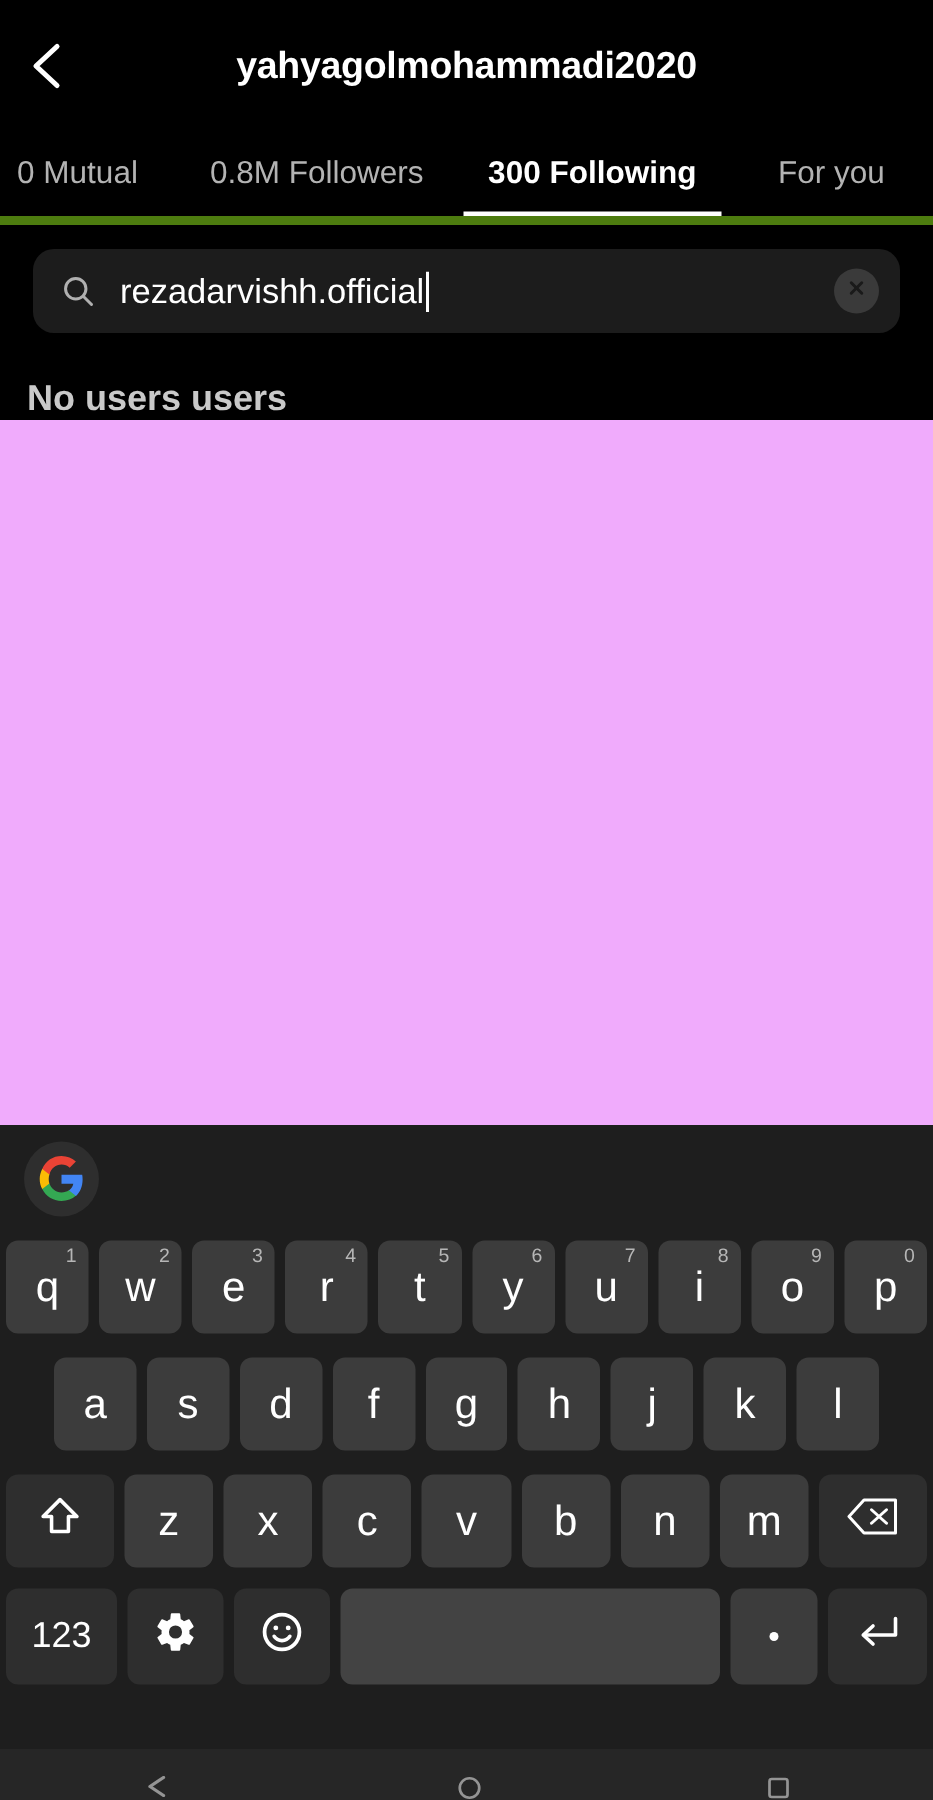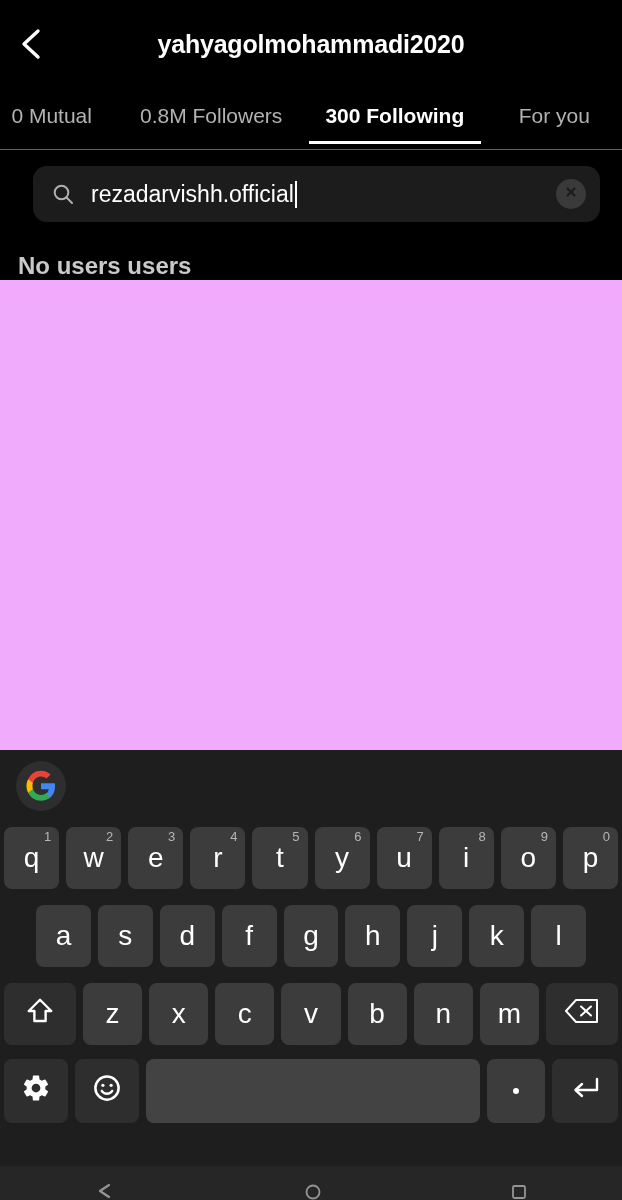--- a/index.html
+++ b/index.html
@@ -26,41 +26,41 @@
   .header-title {
     position:absolute; left:0; right:0; top:0; height:88px;
     display:flex; align-items:center; justify-content:center;
     color:#fff; font-size:25px; font-weight:bold;
     letter-spacing:-0.2px; pointer-events:none;
   }
 
   
   .tabs {
     position:relative; height:62px;
-    display:flex; align-items:flex-start;
+    display:flex; align-items:center;
     background:#000; overflow:hidden;
-    border-bottom:1px solid #4d7c0f;
+    border-bottom:6px solid #4d7c0f;
   }
   .tab {
     height:56px; display:flex; align-items:center; justify-content:center;
     color:#b3b3b3; font-size:21px; white-space:nowrap;
     position:relative;
   }
   .tab.active { color:#fff; font-weight:bold; }
   .tab.active::after {
     content:""; position:absolute; left:6px; right:6px; bottom:0;
     height:3px; background:#fff;
   }
   .tab-0 { margin-left:-16px; width:140px; }
   .tab-1 { width:190px; }
   .tab-2 { width:190px; }
   .tab-3 { width:140px; }
 
   
-  .search-wrap { padding:16px 22px 0 33px; background:#000; }
+  .search-wrap { padding:16px 22px 0 22px; background:#000; }
   .search-bar {
     position:relative; height:56px; border-radius:14px;
     background:#1c1c1c; display:flex; align-items:center;
     padding:0 14px 0 18px;
   }
   .search-icon { flex:0 0 28px; display:flex; align-items:center; }
   .search-value {
     flex:1; color:#fff; font-size:23px;
     margin-left:12px; white-space:nowrap; overflow:hidden;
     display:flex; align-items:center;
@@ -308,20 +308,23 @@
             <svg width="36" height="28" viewBox="0 0 36 28">
               <path d="M12 3 L33 3 L33 25 L12 25 L2 14 Z" stroke="#fff" stroke-width="2" fill="none" stroke-linejoin="round"></path>
               <line x1="17" y1="9.5" x2="27" y2="18.5" stroke="#fff" stroke-width="2" stroke-linecap="round"></line>
               <line x1="27" y1="9.5" x2="17" y2="18.5" stroke="#fff" stroke-width="2" stroke-linecap="round"></line>
             </svg>
           </span>
         </div>
       </div>
 
       <div class="kb-row row4">
+        <div class="key key-123">
+          <span>123</span>
+        </div>
         <div class="key key-gear">
           <span>
             <svg width="30" height="30" viewBox="0 0 24 24" fill="#fff">
               <path d="M19.4 13a7.6 7.6 0 0 0 0-2l2.1-1.6a.5.5 0 0 0 .1-.6l-2-3.4a.5.5 0 0 0-.6-.2l-2.5 1a7.3 7.3 0 0 0-1.7-1L14.5 2.4a.5.5 0 0 0-.5-.4h-4a.5.5 0 0 0-.5.4L9.2 5.2a7.3 7.3 0 0 0-1.7 1l-2.5-1a.5.5 0 0 0-.6.2l-2 3.4a.5.5 0 0 0 .1.6L4.6 11a7.6 7.6 0 0 0 0 2l-2.1 1.6a.5.5 0 0 0-.1.6l2 3.4a.5.5 0 0 0 .6.2l2.5-1a7.3 7.3 0 0 0 1.7 1l.3 2.8a.5.5 0 0 0 .5.4h4a.5.5 0 0 0 .5-.4l.3-2.8a7.3 7.3 0 0 0 1.7-1l2.5 1a.5.5 0 0 0 .6-.2l2-3.4a.5.5 0 0 0-.1-.6zM12 15.5A3.5 3.5 0 1 1 15.5 12 3.5 3.5 0 0 1 12 15.5z"></path>
             </svg>
           </span>
         </div>
         <div class="key key-emoji">
           <span>
             <svg width="30" height="30" viewBox="0 0 24 24">

